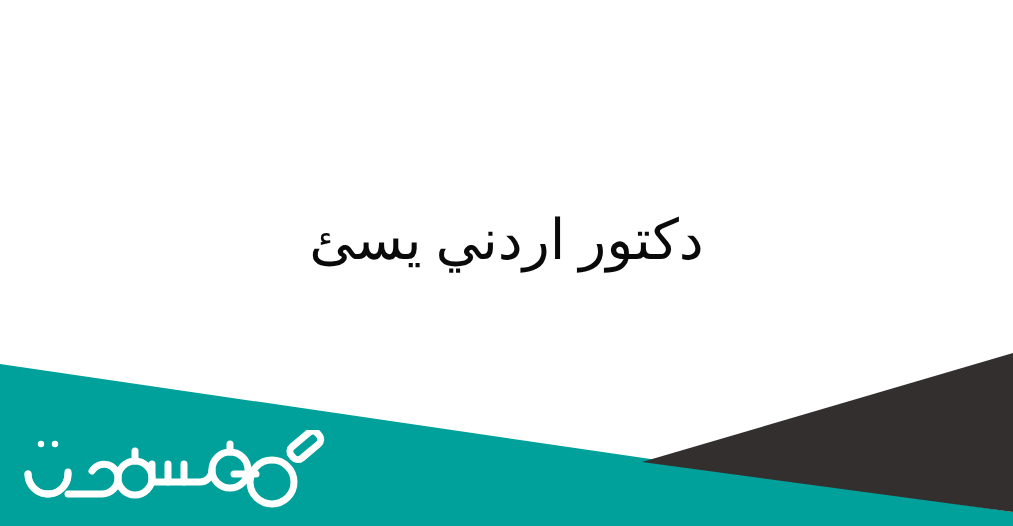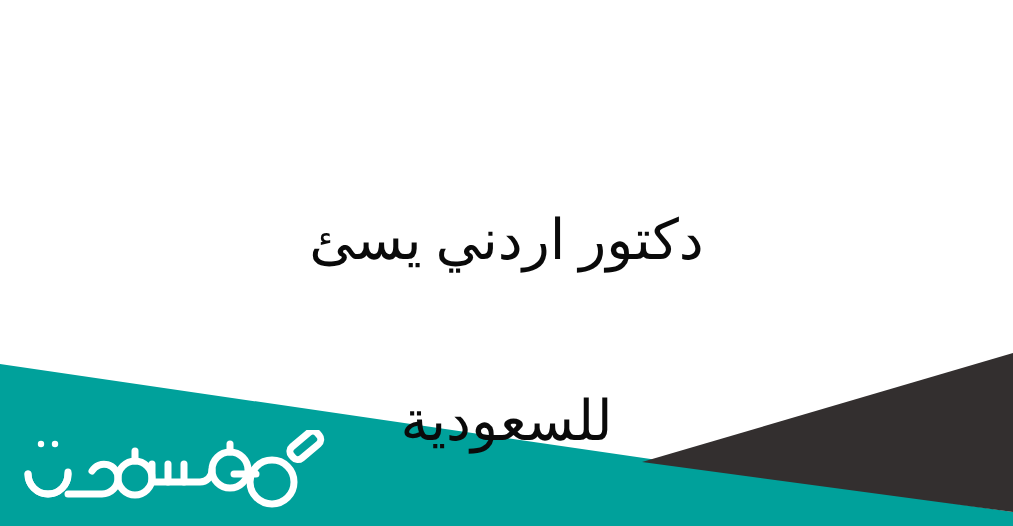--- a/index.html
+++ b/index.html
@@ -66,21 +66,20 @@
 <div id="stage" style="width: 1013px; height: 526px; background: rgb(255, 255, 255);">
 
   <svg id="geometry" viewBox="0 0 1013 526" preserveAspectRatio="none" aria-hidden="true">
     <rect x="0" y="0" width="1013" height="526" fill="#FFFFFF"></rect>
     <polygon id="teal-band" points="0,364 1013,512 1013,526 0,526" fill="#00A19B"></polygon>
     <polygon id="charcoal-wedge" points="642,462 1013,353 1013,512" fill="#332F2F"></polygon>
   </svg>
 
   <div id="headline" dir="rtl" style="color: rgb(10, 10, 10); font-size: 56px;">
     <span class="headline-line">دكتور اردني يسئ</span>
-    <span class="headline-line">للسعودية</span>
   </div>
 
   <div id="brand">
     <svg viewBox="0 0 320 86" preserveAspectRatio="xMinYMid meet" aria-hidden="true">
       <g fill="none" stroke="#FFFFFF" stroke-width="7" stroke-linecap="round" stroke-linejoin="round">
 
         <path d="M12 44 a20 20 0 1 0 40 0 v-2"></path>
         <path d="M12 44 a20 20 0 0 0 40 0"></path>
         <circle cx="25" cy="14" r="3.2" fill="#FFFFFF" stroke="none"></circle>
         <circle cx="39" cy="14" r="3.2" fill="#FFFFFF" stroke="none"></circle>

